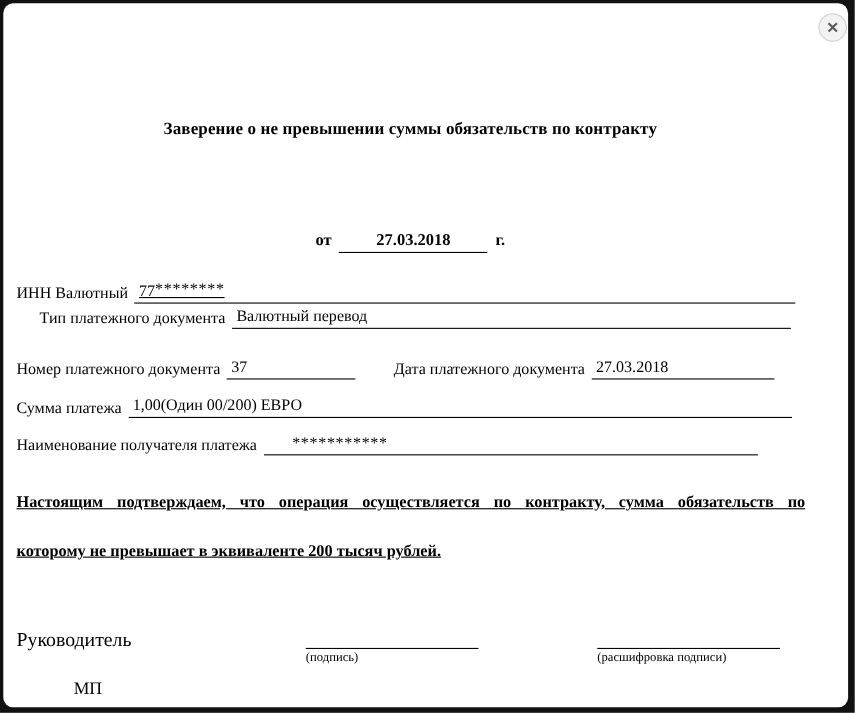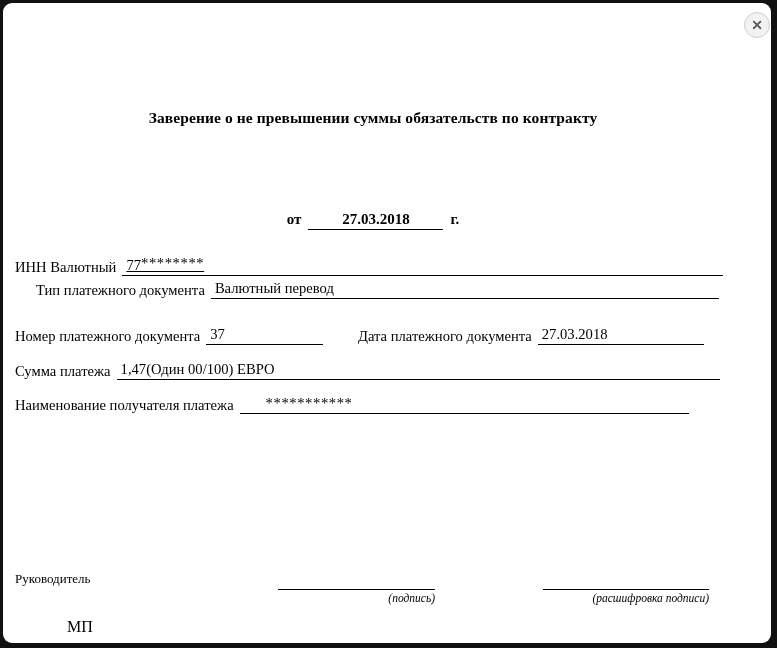--- a/index.html
+++ b/index.html
@@ -164,32 +164,31 @@
     content: "";
     display: inline-block;
     width: 100%;
   }
 
   
   .sig-label {
     position: absolute;
     left: 12px;
     top: 568px;
-    font-size: 13px;
+    font-size: 18px;
   }
   .sig-line {
     position: absolute;
     border-bottom: 1.6px solid #000;
     height: 0;
   }
   .sig-cap {
     position: absolute;
     font-size: 11.5px;
-    font-style: italic;
-    text-align: right;
+    text-align: left;
   }
   .stamp {
     position: absolute;
     left: 64px;
     top: 615px;
     font-size: 16px;
   }
 </style>
 </head>
 <body>
@@ -219,27 +218,31 @@
     </div>
 
     <div class="row" style="left:12px; top:323px;">
       <span class="label">Номер платежного документа</span><span class="blank" style="width:117px; margin-left:6px;">37</span>
     </div>
     <div class="row" style="left:355px; top:323px;">
       <span class="label">Дата платежного документа</span><span class="blank" style="width:166px; margin-left:6px;">27.03.2018</span>
     </div>
 
     <div class="row" style="left:12px; top:358px;">
-      <span class="label">Сумма платежа</span><span class="blank" style="width:603px; margin-left:6px;">1,47(Один 00/100) ЕВРО</span>
+      <span class="label">Сумма платежа</span><span class="blank" style="width:603px; margin-left:6px;">1,00(Один 00/200) ЕВРО</span>
     </div>
 
     <div class="row" style="left:12px; top:392px;">
       <span class="label">Наименование получателя платежа</span><span class="blank stars" style="width:449px; margin-left:6px; padding-left:26px;">***********</span>
     </div>
 
+    <div class="confirm">
+      <span class="l1">Настоящим подтверждаем, что операция осуществляется по контракту, сумма обязательств по</span>
+      <span>которому не превышает в эквиваленте 200 тысяч рублей.</span>
+    </div>
 
     <div class="sig-label">Руководитель</div>
 
     <div class="sig-line" style="left:275px; top:586px; width:157px;"></div>
     <div class="sig-cap" style="left:275px; top:589px; width:157px;">(подпись)</div>
 
     <div class="sig-line" style="left:540px; top:586px; width:166px;"></div>
     <div class="sig-cap" style="left:540px; top:589px; width:166px;">(расшифровка подписи)</div>
 
     <div class="stamp">МП</div>

